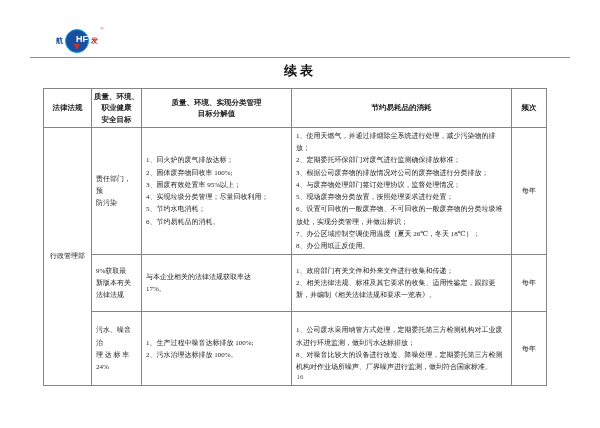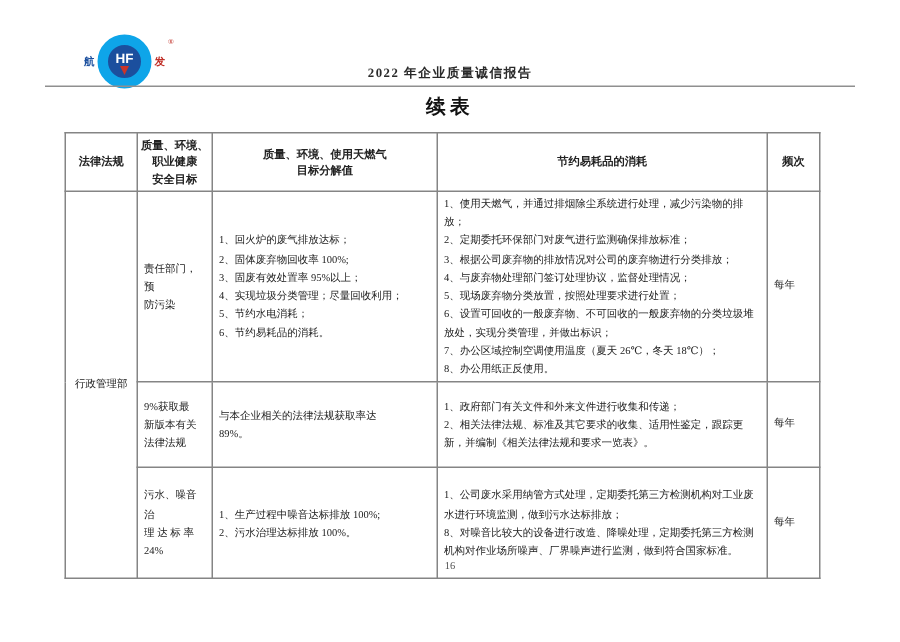--- a/index.html
+++ b/index.html
@@ -4,21 +4,21 @@
 <style>
   html,body{margin:0;padding:0;}
   body{width:600px;height:428px;background:#ffffff;position:relative;overflow:hidden;
        font-family:"Liberation Serif","DejaVu Serif",serif;color:#1f1f1f;}
   .page{position:absolute;inset:0;}
 
   
   .logo{position:absolute;left:56px;top:28px;height:26px;display:flex;align-items:center;gap:2px;}
   .logo-left{font-size:7px;color:#1b4f9e;font-weight:bold;}
   .logo-circle{width:22px;height:22px;border-radius:50%;background:#1b4f9e;position:relative;
-               display:flex;align-items:center;justify-content:center;border:7px solid #0ea5e9;}
+               display:flex;align-items:center;justify-content:flex-end;border:1px solid #0ea5e9;}
   .logo-circle .hf{color:#ffffff;font-weight:bold;font-size:9px;font-family:"Liberation Sans",sans-serif;letter-spacing:0;line-height:1;margin-top:-3px;}
   .logo-circle .wing{position:absolute;bottom:2px;left:50%;transform:translateX(-50%);
                width:0;height:0;border-left:3px solid transparent;border-right:3px solid transparent;border-top:6px solid #c9342a;}
   .logo-right{font-size:7px;color:#c03028;font-weight:bold;}
   .logo-reg{font-size:5px;color:#c03028;align-self:flex-start;margin-top:-2px;}
 
   .report-title{position:absolute;top:43px;left:0;width:100%;text-align:center;
                 font-size:8.5px;font-weight:bold;letter-spacing:1px;color:#2a2a2a;}
   .header-rule{position:absolute;top:57px;left:30px;width:540px;height:1px;background:#8f8f8f;}
 
@@ -30,60 +30,59 @@
   table.goals th,table.goals td{border:1px solid #858585;padding:2px 4px;vertical-align:middle;
               font-size:7px;line-height:1.75;color:#222;word-break:break-all;}
   table.goals th{font-weight:bold;text-align:center;font-size:7.5px;line-height:1.5;padding:2px 1px;}
   td.center{text-align:center;}
   .pre{white-space:pre-line;}
   tr.hdr{height:33px;}
   tr.r1{height:112px;}
   tr.r2{height:57px;}
   tr.r3{height:74px;}
   td.goal{padding:2px 3px;}
-  td.freq{text-align:left;font-family:Liberation Mono, monospace;}
+  td.freq{text-align:center;}
 
   .page-number{position:absolute;top:373px;left:0;width:100%;text-align:center;
                font-size:7px;color:#555;}
 </style>
 </head>
 <body>
 
 <div class="page">
 
   <div class="logo">
     <span class="logo-left">航</span>
     <span class="logo-circle">
       <span class="hf">HF</span>
       <span class="wing"></span>
     </span>
     <span class="logo-right">发</span>
     <span class="logo-reg">®</span>
   </div>
 
-  <div class="report-title">2022 年企业质量诚信报告</div>
   <div class="header-rule"></div>
 
   <h1 class="cont-title">续表</h1>
 
   <table class="goals">
     <colgroup>
       <col style="width:48px">
         <col style="width:50px">
         <col style="width:150px">
         <col style="width:220px">
         <col style="width:35px">
     </colgroup>
     <thead>
       <tr class="hdr">
         <th>法律法规</th>
         <th class="pre">质量、环境、
 职业健康
 安全目标</th>
-        <th class="pre">质量、环境、使用天燃气
+        <th class="pre">质量、环境、实现分类管理
 目标分解值</th>
         <th>节约易耗品的消耗</th>
         <th>频次</th>
       </tr>
     </thead>
     <tbody>
       <tr class="r1">
         <td class="center" rowspan="3">行政管理部</td>
         <td class="pre goal">责任部门，预
 防污染</td>
@@ -101,21 +100,21 @@
 6、设置可回收的一般废弃物、不可回收的一般废弃物的分类垃圾堆放处，实现分类管理，并做出标识；
 7、办公区域控制空调使用温度（夏天 26℃，冬天 18℃）；
 8、办公用纸正反使用。</td>
         <td class="freq">每年</td>
       </tr>
       <tr class="r2">
         <td class="pre goal">9%获取最
 新版本有关
 法律法规</td>
         <td class="pre">与本企业相关的法律法规获取率达
-89%。</td>
+17%。</td>
         <td class="pre">1、政府部门有关文件和外来文件进行收集和传递；
 2、相关法律法规、标准及其它要求的收集、适用性鉴定，跟踪更新，并编制《相关法律法规和要求一览表》。</td>
         <td class="freq">每年</td>
       </tr>
       <tr class="r3">
         <td class="pre goal">污水、噪音治
 理 达 标 率
 24%</td>
         <td class="pre">1、生产过程中噪音达标排放 100%;
 2、污水治理达标排放 100%。</td>

